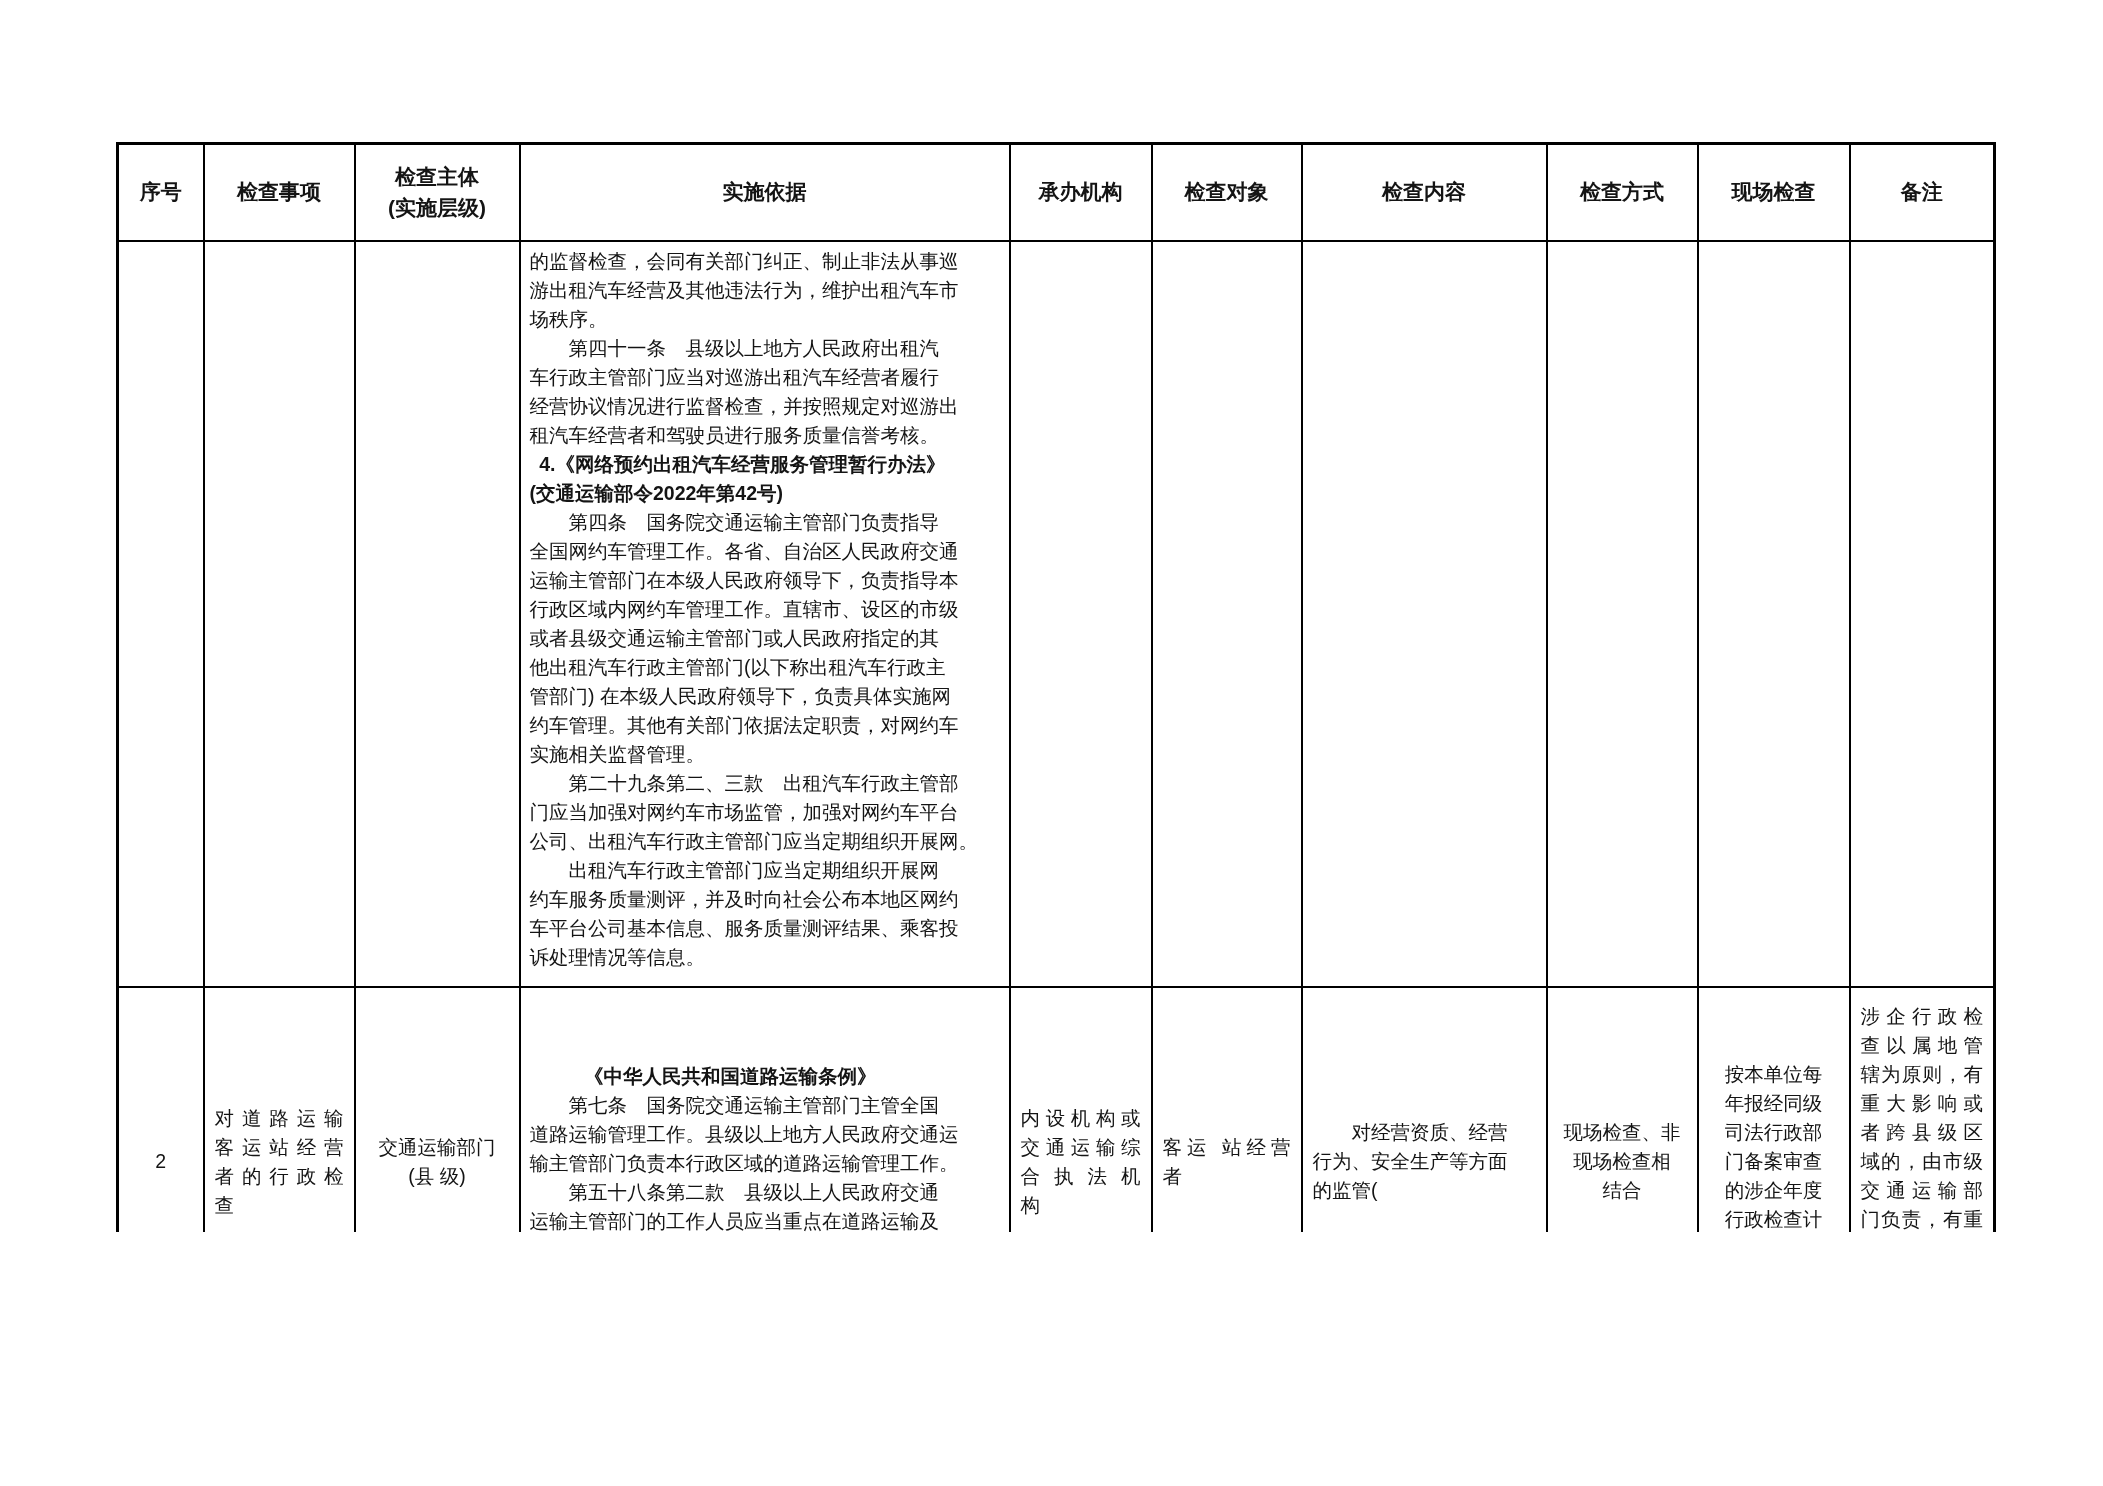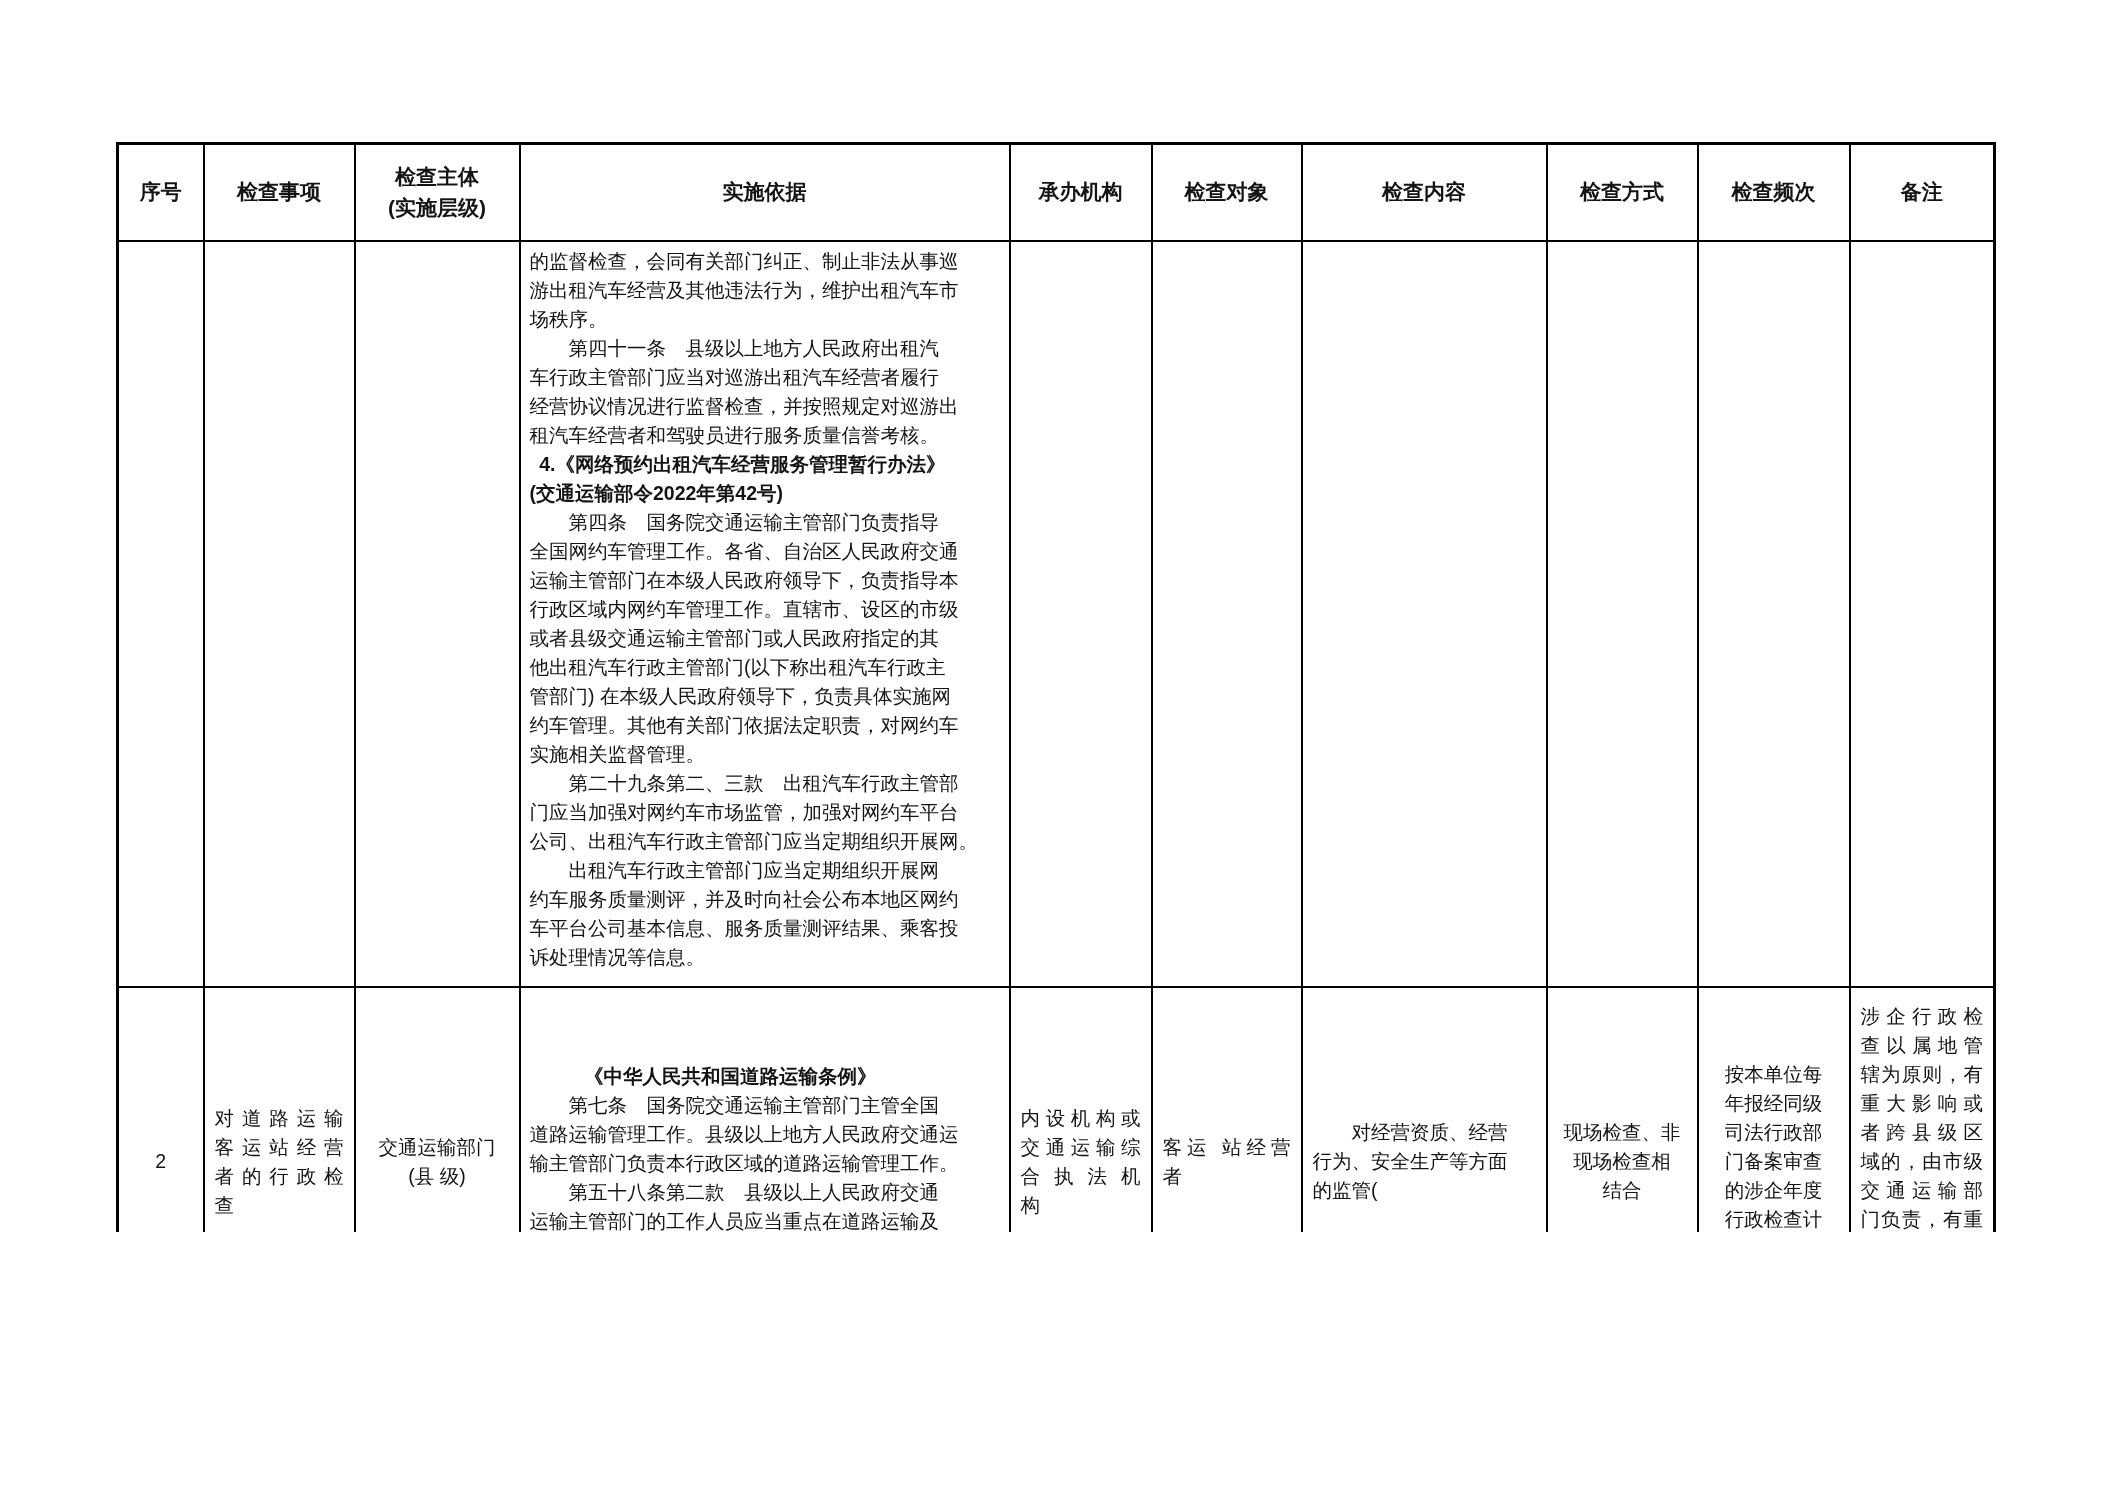--- a/index.html
+++ b/index.html
@@ -71,21 +71,21 @@
         <tr>
       <th>序号</th>
       <th>检查事项</th>
       <th>检查主体
 (实施层级)</th>
       <th>实施依据</th>
       <th>承办机构</th>
       <th>检查对象</th>
       <th>检查内容</th>
       <th>检查方式</th>
-      <th>检查频次</th>
+      <th>现场检查</th>
       <th>备注</th>
     </tr>
 
     <tr style="height:746px">
       <td class="seq"></td>
       <td></td>
       <td></td>
       <td class="basis">
         <p>的监督检查，会同有关部门纠正、制止非法从事巡
 游出租汽车经营及其他违法行为，维护出租汽车市

